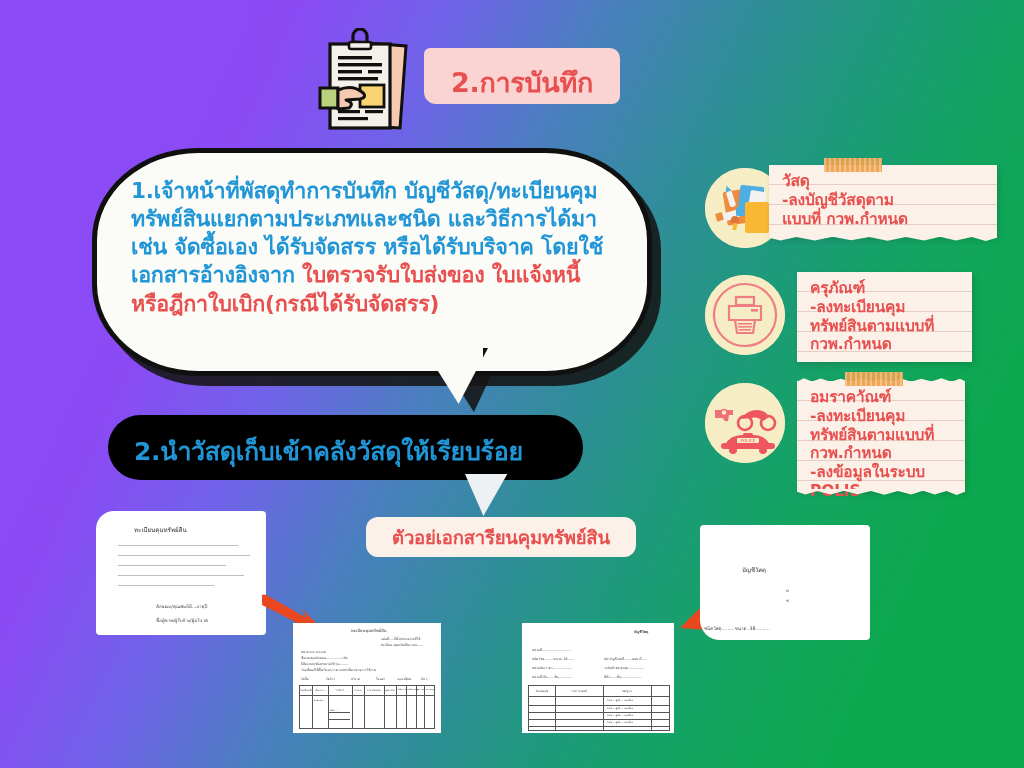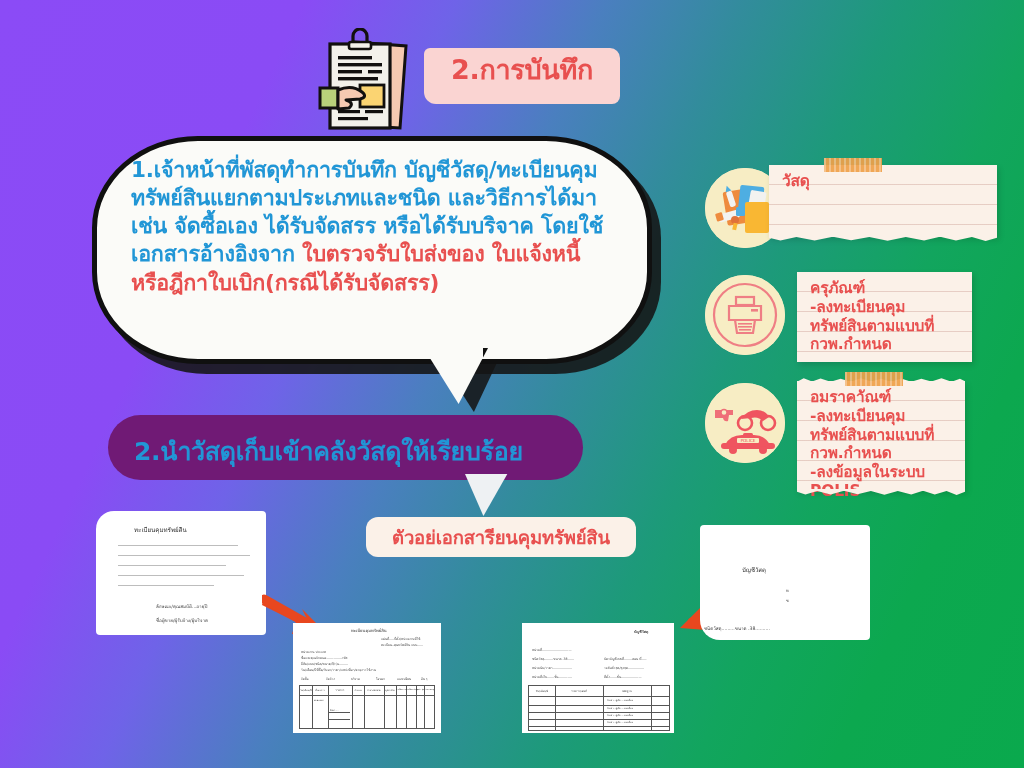--- a/index.html
+++ b/index.html
@@ -21,41 +21,41 @@
   }
 
   
   .abs { position: absolute; }
 
   
   #title-banner {
     left: 424px; top: 48px; width: 196px; height: 56px;
     background: #fad4d2;
     border-radius: 6px 10px 8px 12px;
-    display: flex; align-items: flex-start; justify-content: center;
+    display: flex; align-items: flex-end; justify-content: center;
   }
   #title-banner .t {
     color: #e8504f;
     font-size: 27px;
     font-weight: bold;
     letter-spacing: -0.3px;
     white-space: nowrap;
   }
 
   
   #clipboard-icon { left: 308px; top: 28px; width: 112px; height: 112px; }
 
   
   #main-bubble {
-    left: 92px; top: 136px; width: 560px; height: 228px;
+    left: 92px; top: 148px; width: 560px; height: 228px;
     background: #fbfbf8;
     border: 5px solid #101010;
     border-radius: 106px / 92px;
     box-shadow: 9px 10px 0 rgba(20,20,20,0.88);
-    padding: 15px 30px 10px 34px;
+    padding: 24px 30px 10px 34px;
   }
   #main-bubble p {
     font-size: 21.5px;
     font-weight: bold;
     line-height: 1.31;
     color: #2196d6;
     letter-spacing: -0.2px;
   }
   #main-bubble .red { color: #e8504f; }
   #bubble-tail-shadow {
@@ -67,21 +67,21 @@
     left: 418px; top: 348px; width: 70px; height: 56px;
     background: #fbfbf8;
     border-left: 5px solid #101010;
     border-right: 5px solid #101010;
     clip-path: polygon(8% 0%, 100% 0%, 58% 100%);
   }
 
   
   #second-bubble {
     left: 108px; top: 415px; width: 475px; height: 65px;
-    background: #701a75;
+    background: #000000;
     border-radius: 34px;
   }
   #second-bubble .t {
     position: absolute; left: 26px; top: 16px;
     color: #2196d6; font-size: 25px; font-weight: bold;
     letter-spacing: -0.3px; white-space: nowrap;
   }
   #second-bubble-tail {
     left: 465px; top: 474px; width: 46px; height: 42px;
     background: #eef1f3;
@@ -242,20 +242,22 @@
       <rect x="11" y="45" width="7" height="8" rx="1" fill="#ee8b3e" transform="rotate(-16 14 49)"></rect>
       <rect x="23" y="23" width="6" height="16" rx="2" fill="#f2f2f0" transform="rotate(-18 26 31)"></rect>
       <path d="M23 23 l3 -6 l3 6 z" fill="#4eaee2" transform="rotate(-18 26 31)"></path>
       <rect x="31" y="39" width="9" height="9" rx="1.5" fill="#4eaee2"></rect>
       <circle cx="30" cy="52" r="4" fill="#e0723a"></circle>
       <rect x="28" y="55" width="4" height="7" fill="#f9b733" transform="rotate(12 30 58)"></rect>
     </svg>
   </div>
   <div class="note torn-bottom" style="left:769px; top:165px; width:228px; height:72px;">
     <div class="nt">วัสดุ</div>
+    <div class="nt">-ลงบัญชีวัสดุตาม
+แบบที่ กวพ.กำหนด</div>
     <div class="tape" style="left:55px; top:-7px;"></div>
   </div>
 </div>
 
 <div class="card-group">
   <div class="icon-circle" style="left:705px; top:275px;">
     <svg width="80" height="80" viewBox="0 0 80 80">
       <circle cx="40" cy="40" r="40" fill="#f7edc4"></circle>
       <circle cx="40" cy="40" r="31" fill="none" stroke="#ef7e84" stroke-width="2.2"></circle>
       <rect x="31" y="22" width="18" height="8" fill="none" stroke="#ef7e84" stroke-width="2.2"></rect>

